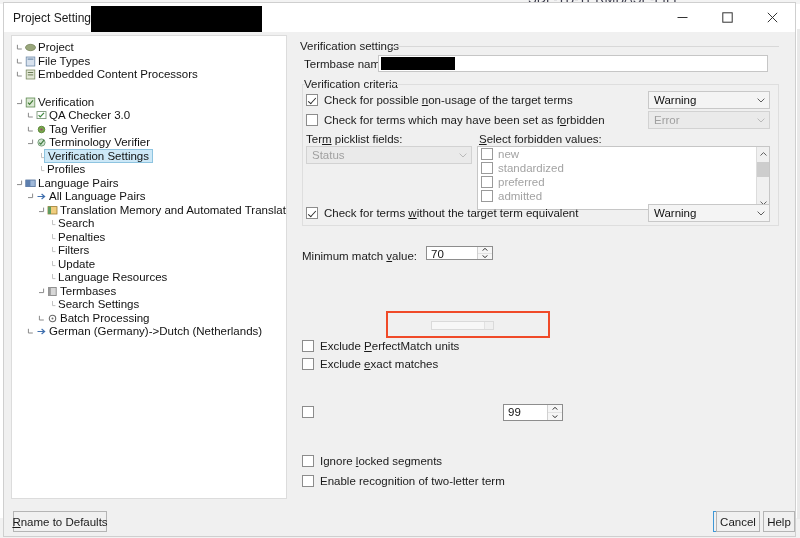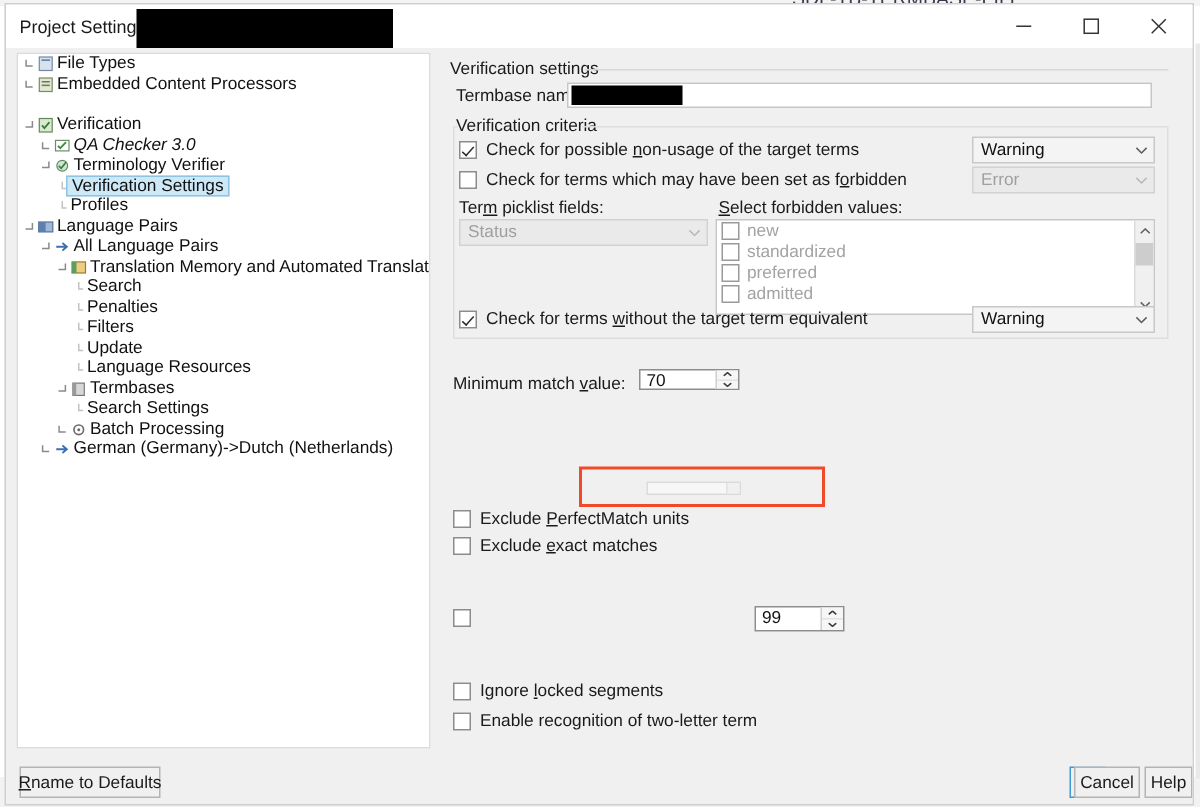--- a/index.html
+++ b/index.html
@@ -429,20 +429,33 @@
             <line x1="0.8" y1="0.8" x2="10.2" y2="10.2" stroke="#333" stroke-width="1"></line>
             <line x1="10.2" y1="0.8" x2="0.8" y2="10.2" stroke="#333" stroke-width="1"></line>
           </svg>
       </div>
     </div>
   </div>
 
   <div class="client">
 
     <div class="treepanel" id="tree-host">
+        <div class="tnode" style="padding-left: 3px; margin-top: 5px;">
+          <span class="expander">
+            <svg width="7" height="7" viewBox="0 0 7 7">
+              <path d="M1.4 0.8 L1.4 5 L5.8 5" fill="none" stroke="#8a8a8a" stroke-width="1"></path>
+            </svg>
+          </span>
+          <span class="tico">
+            <svg class="ic" width="11" height="11" viewBox="0 0 11 11">
+              <ellipse cx="5.5" cy="5.5" rx="5" ry="3.2" fill="#9aa77c" stroke="#6b7a50" stroke-width="0.7"></ellipse>
+            </svg>
+          </span>
+          <span class="tlabel">Project</span>
+        </div>
         <div class="tnode" style="padding-left: 3px; margin-top: 0px;">
           <span class="expander">
             <svg width="7" height="7" viewBox="0 0 7 7">
               <path d="M1.4 0.8 L1.4 5 L5.8 5" fill="none" stroke="#8a8a8a" stroke-width="1"></path>
             </svg>
           </span>
           <span class="tico">
             <svg class="ic" width="11" height="11" viewBox="0 0 11 11">
               <rect x="1.2" y="1" width="8.6" height="9" fill="#d8e2ee" stroke="#6f8aa8" stroke-width="0.8"></rect>
               <rect x="2.6" y="2.6" width="5.8" height="1" fill="#5b7da0"></rect>
@@ -472,33 +485,47 @@
             </svg>
           </span>
           <span class="tico">
             <svg class="ic" width="11" height="11" viewBox="0 0 11 11">
               <rect x="1.2" y="1" width="8.6" height="9" fill="#dbe8d4" stroke="#5f8a52" stroke-width="0.8"></rect>
               <path d="M3 5.6 L4.6 7.4 L8 3.4" fill="none" stroke="#3f7a33" stroke-width="1.2"></path>
             </svg>
           </span>
           <span class="tlabel">Verification</span>
         </div>
-        <div class="tnode" style="padding-left: 14px; margin-top: 0px; font-style: italic;">
+        <div class="tnode" style="padding-left: 14px; margin-top: 0px;">
           <span class="expander">
             <svg width="7" height="7" viewBox="0 0 7 7">
               <path d="M1.4 0.8 L1.4 5 L5.8 5" fill="none" stroke="#8a8a8a" stroke-width="1"></path>
             </svg>
           </span>
           <span class="tico">
             <svg class="ic" width="11" height="11" viewBox="0 0 11 11">
               <rect x="1" y="1.6" width="9" height="7" fill="#ffffff" stroke="#6d8c6a" stroke-width="0.8"></rect>
               <path d="M2.6 5.2 L4.2 6.8 L8 2.8" fill="none" stroke="#3f8a3f" stroke-width="1.2"></path>
             </svg>
           </span>
           <span class="tlabel">QA Checker 3.0</span>
+        </div>
+        <div class="tnode" style="padding-left: 14px; margin-top: 0px;">
+          <span class="expander">
+            <svg width="7" height="7" viewBox="0 0 7 7">
+              <path d="M1.4 0.8 L1.4 5 L5.8 5" fill="none" stroke="#8a8a8a" stroke-width="1"></path>
+            </svg>
+          </span>
+          <span class="tico">
+            <svg class="ic" width="11" height="11" viewBox="0 0 11 11">
+              <circle cx="5.5" cy="5.5" r="3.3" fill="#7aa84c" stroke="#4e7a2c" stroke-width="0.8"></circle>
+              <circle cx="5.5" cy="5.5" r="1.1" fill="#9c3a7a"></circle>
+            </svg>
+          </span>
+          <span class="tlabel">Tag Verifier</span>
         </div>
         <div class="tnode" style="padding-left: 14px; margin-top: 0px;">
           <span class="expander">
             <svg width="7" height="7" viewBox="0 0 7 7">
               <path d="M1 4.6 L5.6 4.6 L5.6 0.6" fill="none" stroke="#8a8a8a" stroke-width="1"></path>
             </svg>
           </span>
           <span class="tico">
             <svg class="ic" width="11" height="11" viewBox="0 0 11 11">
               <circle cx="5.5" cy="5.5" r="3.6" fill="#cfe4d0" stroke="#5d8c62" stroke-width="0.8"></circle>

